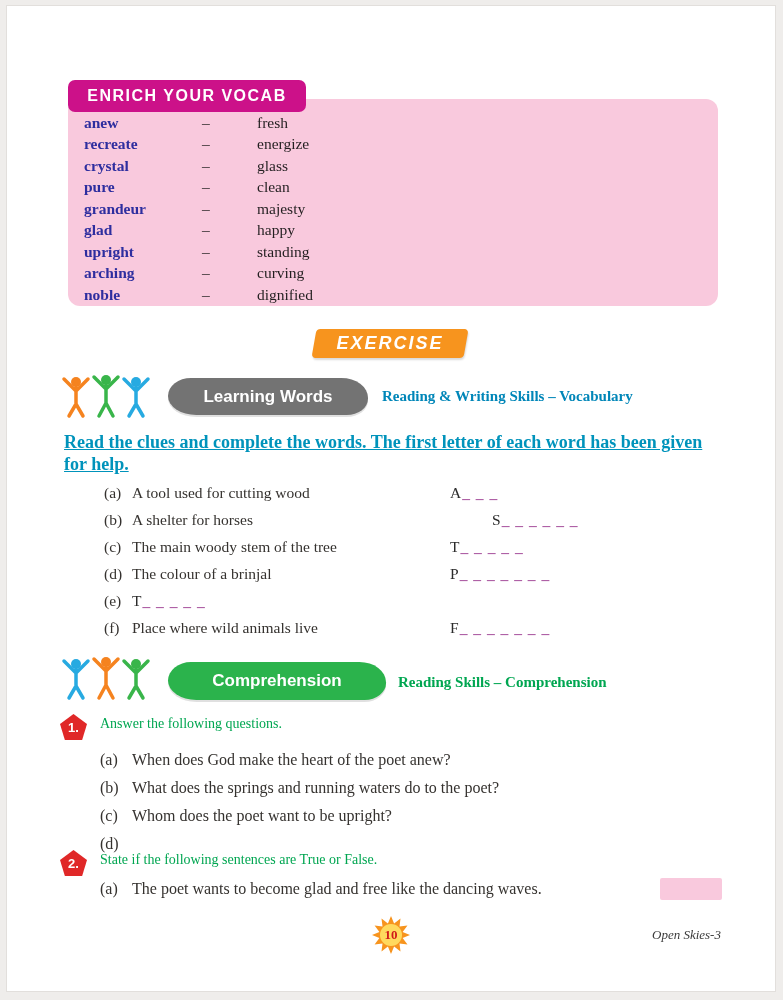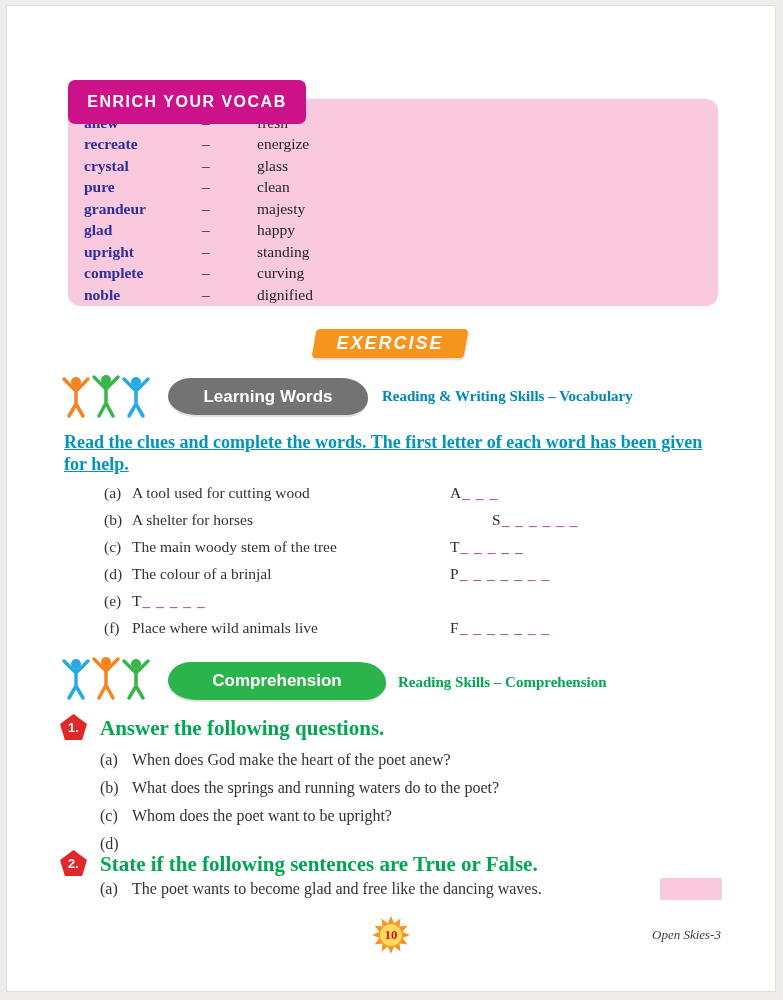--- a/index.html
+++ b/index.html
@@ -11,21 +11,21 @@
     overflow:hidden;
   }
   .page {
     position:absolute; left:6px; top:5px; right:7px; bottom:8px;
     background:#ffffff;
     border:1px solid #e2dfdc;
   }
 
   
   .vocab-header {
-    position:absolute; left:68px; top:80px; width:238px; height:44px;
+    position:absolute; left:68px; top:80px; width:238px; height:32px;
     background:#cc1189; border-radius:7px;
     color:#fff; font-family:"Liberation Sans",sans-serif; font-weight:bold;
     font-size:16px; letter-spacing:1.5px;
     display:flex; align-items:center; justify-content:center;
     z-index:2;
   }
   .vocab-box {
     position:absolute; left:68px; top:99px; width:650px; height:207px;
     background:#f9c9dd; border-radius:12px;
     padding:13px 0 12px 16px; z-index:1;
@@ -81,21 +81,21 @@
 
   
   .q-badge {
     position:absolute; width:27px; height:26px; background:#e02828;
     clip-path:polygon(50% 0, 100% 38%, 82% 100%, 18% 100%, 0 38%);
     color:#fff; font-family:"Liberation Sans",sans-serif; font-weight:bold; font-size:13px;
     display:flex; align-items:center; justify-content:center;
   }
   .badge-1 { left:60px; top:714px; }
   .badge-2 { left:60px; top:850px; }
-  .q-title { position:absolute; left:100px; color:#00a651; font-weight:bold; font-size:21px; }
+  .q-title { position:absolute; left:100px; color:#00a651; font-weight:normal; font-size:14px; }
   .title-1 { top:716px; }
   .title-2 { top:852px; }
   .q-list { position:absolute; left:100px; top:746px; font-size:16px; color:#35322f; }
   .q-row { height:28px; display:flex; align-items:center; white-space:nowrap; }
   .q-label { width:32px; }
 
   .tf-row {
     position:absolute; left:100px; top:876px; width:622px; height:26px;
     display:flex; align-items:center; font-size:16px; color:#35322f; white-space:nowrap;
   }
@@ -153,21 +153,21 @@
     <span class="vocab-word">glad</span>
     <span class="vocab-dash">–</span>
     <span class="vocab-meaning">happy</span>
   </div>
   <div class="vocab-row">
     <span class="vocab-word">upright</span>
     <span class="vocab-dash">–</span>
     <span class="vocab-meaning">standing</span>
   </div>
   <div class="vocab-row">
-    <span class="vocab-word">complete</span>
+    <span class="vocab-word">arching</span>
     <span class="vocab-dash">–</span>
     <span class="vocab-meaning">curving</span>
   </div>
   <div class="vocab-row">
     <span class="vocab-word">noble</span>
     <span class="vocab-dash">–</span>
     <span class="vocab-meaning">dignified</span>
   </div>
 </div>
 

